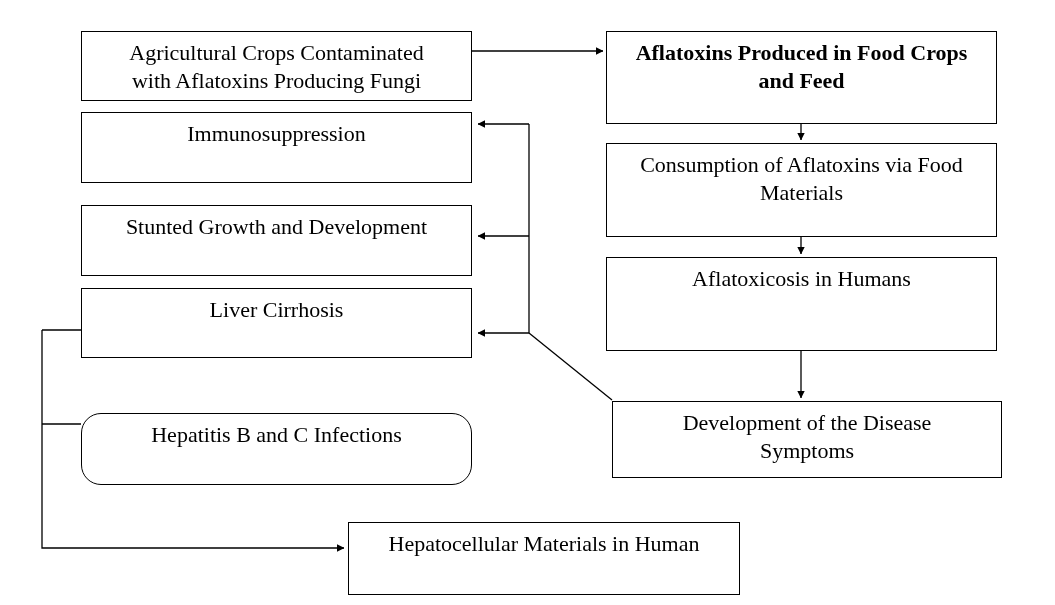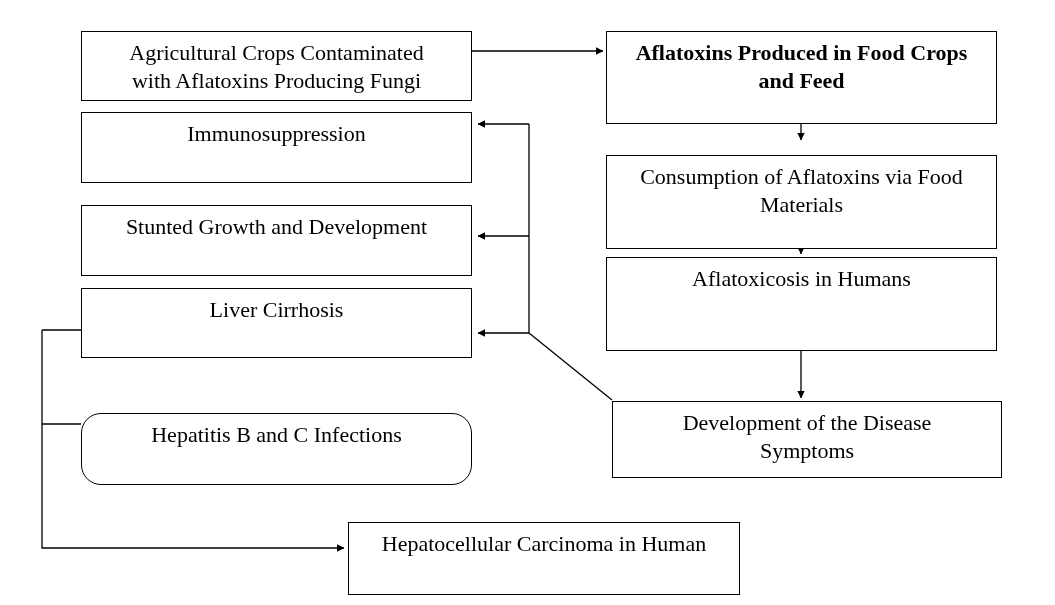--- a/index.html
+++ b/index.html
@@ -94,26 +94,26 @@
 with Aflatoxins Producing Fungi</div>
 
   <div class="node" style="left:81px; top:112px; width:391px; height:71px;text-align:center;">Immunosuppression</div>
 
   <div class="node" style="left:81px; top:205px; width:391px; height:71px;">Stunted Growth and Development</div>
 
   <div class="node" style="left:81px; top:288px; width:391px; height:70px;">Liver Cirrhosis</div>
 
   <div class="node" style="left:81px; top:413px; width:391px; height:72px;border-radius:20px;">Hepatitis B and C Infections</div>
 
-  <div class="node" style="left:348px; top:522px; width:392px; height:73px;">Hepatocellular Carcinoma in Human</div>
+  <div class="node" style="left:348px; top:522px; width:392px; height:73px;">Hepatocellular Materials in Human</div>
 
   <div class="node" style="left:606px; top:31px; width:391px; height:93px;font-weight:bold;">Aflatoxins Produced in Food Crops
 and Feed</div>
 
-  <div class="node" style="left:606px; top:143px; width:391px; height:94px;margin-top:12px;">Consumption of Aflatoxins via Food
+  <div class="node" style="left:606px; top:143px; width:391px; height:94px;">Consumption of Aflatoxins via Food
 Materials</div>
 
   <div class="node" style="left:606px; top:257px; width:391px; height:94px;">Aflatoxicosis in Humans</div>
 
   <div class="node" style="left:612px; top:401px; width:390px; height:77px;">Development of the Disease
 Symptoms</div>
 
 </div>
 
 </body></html>

